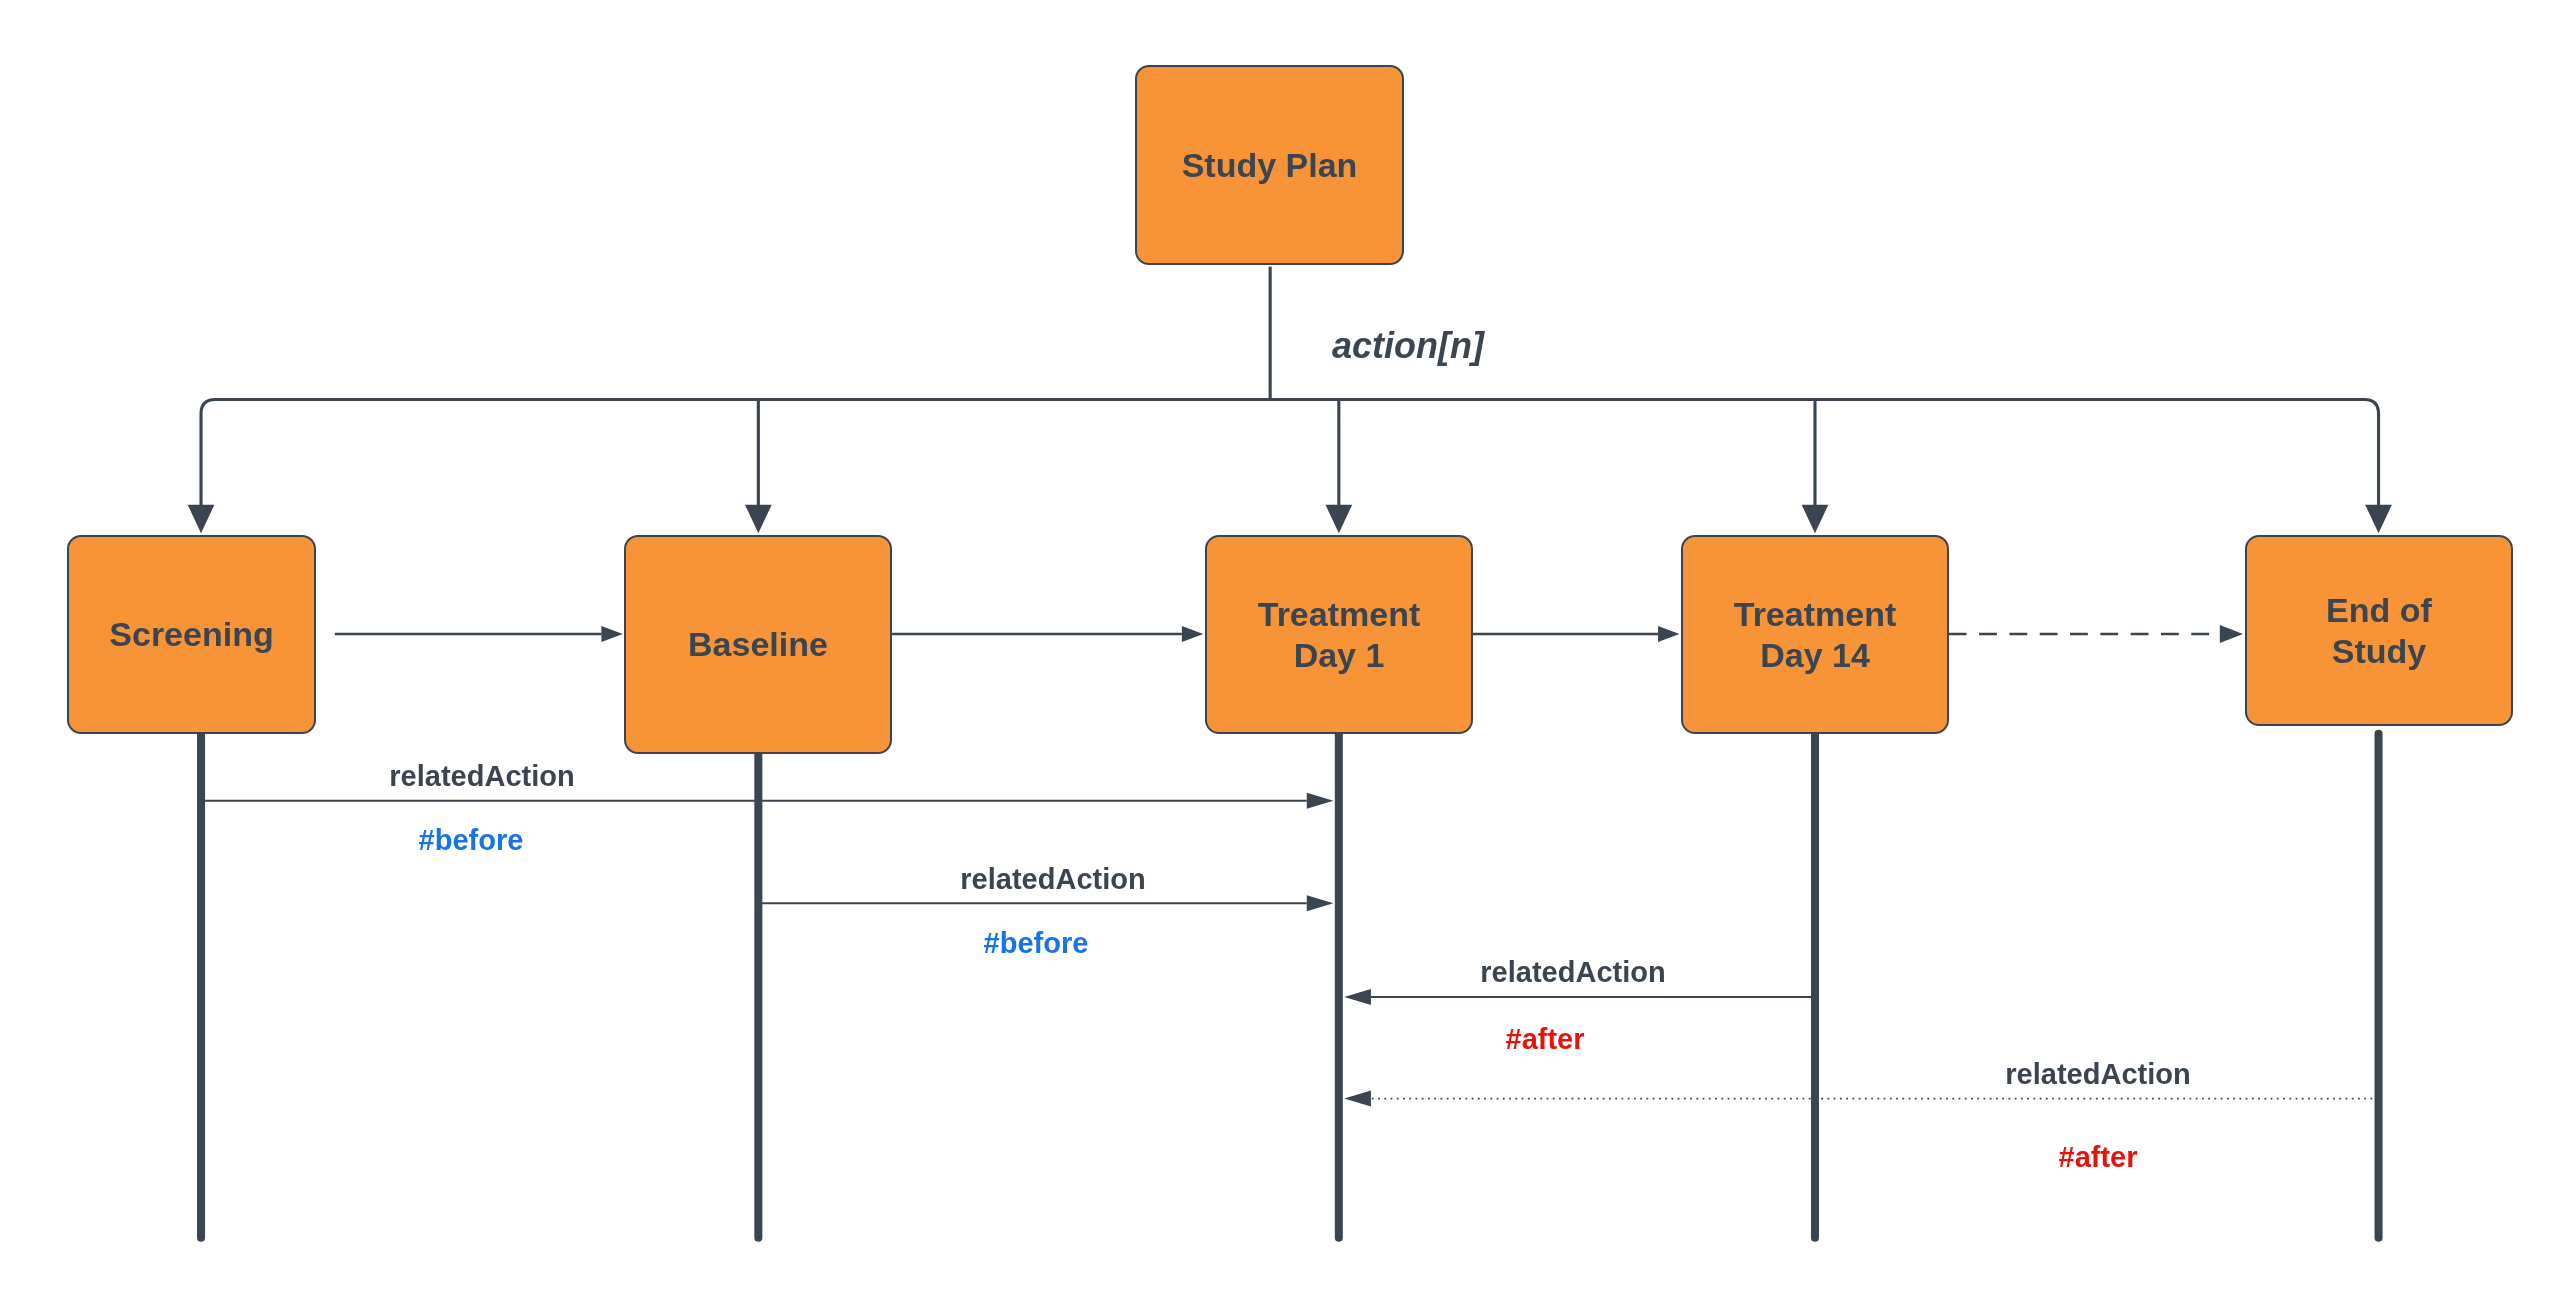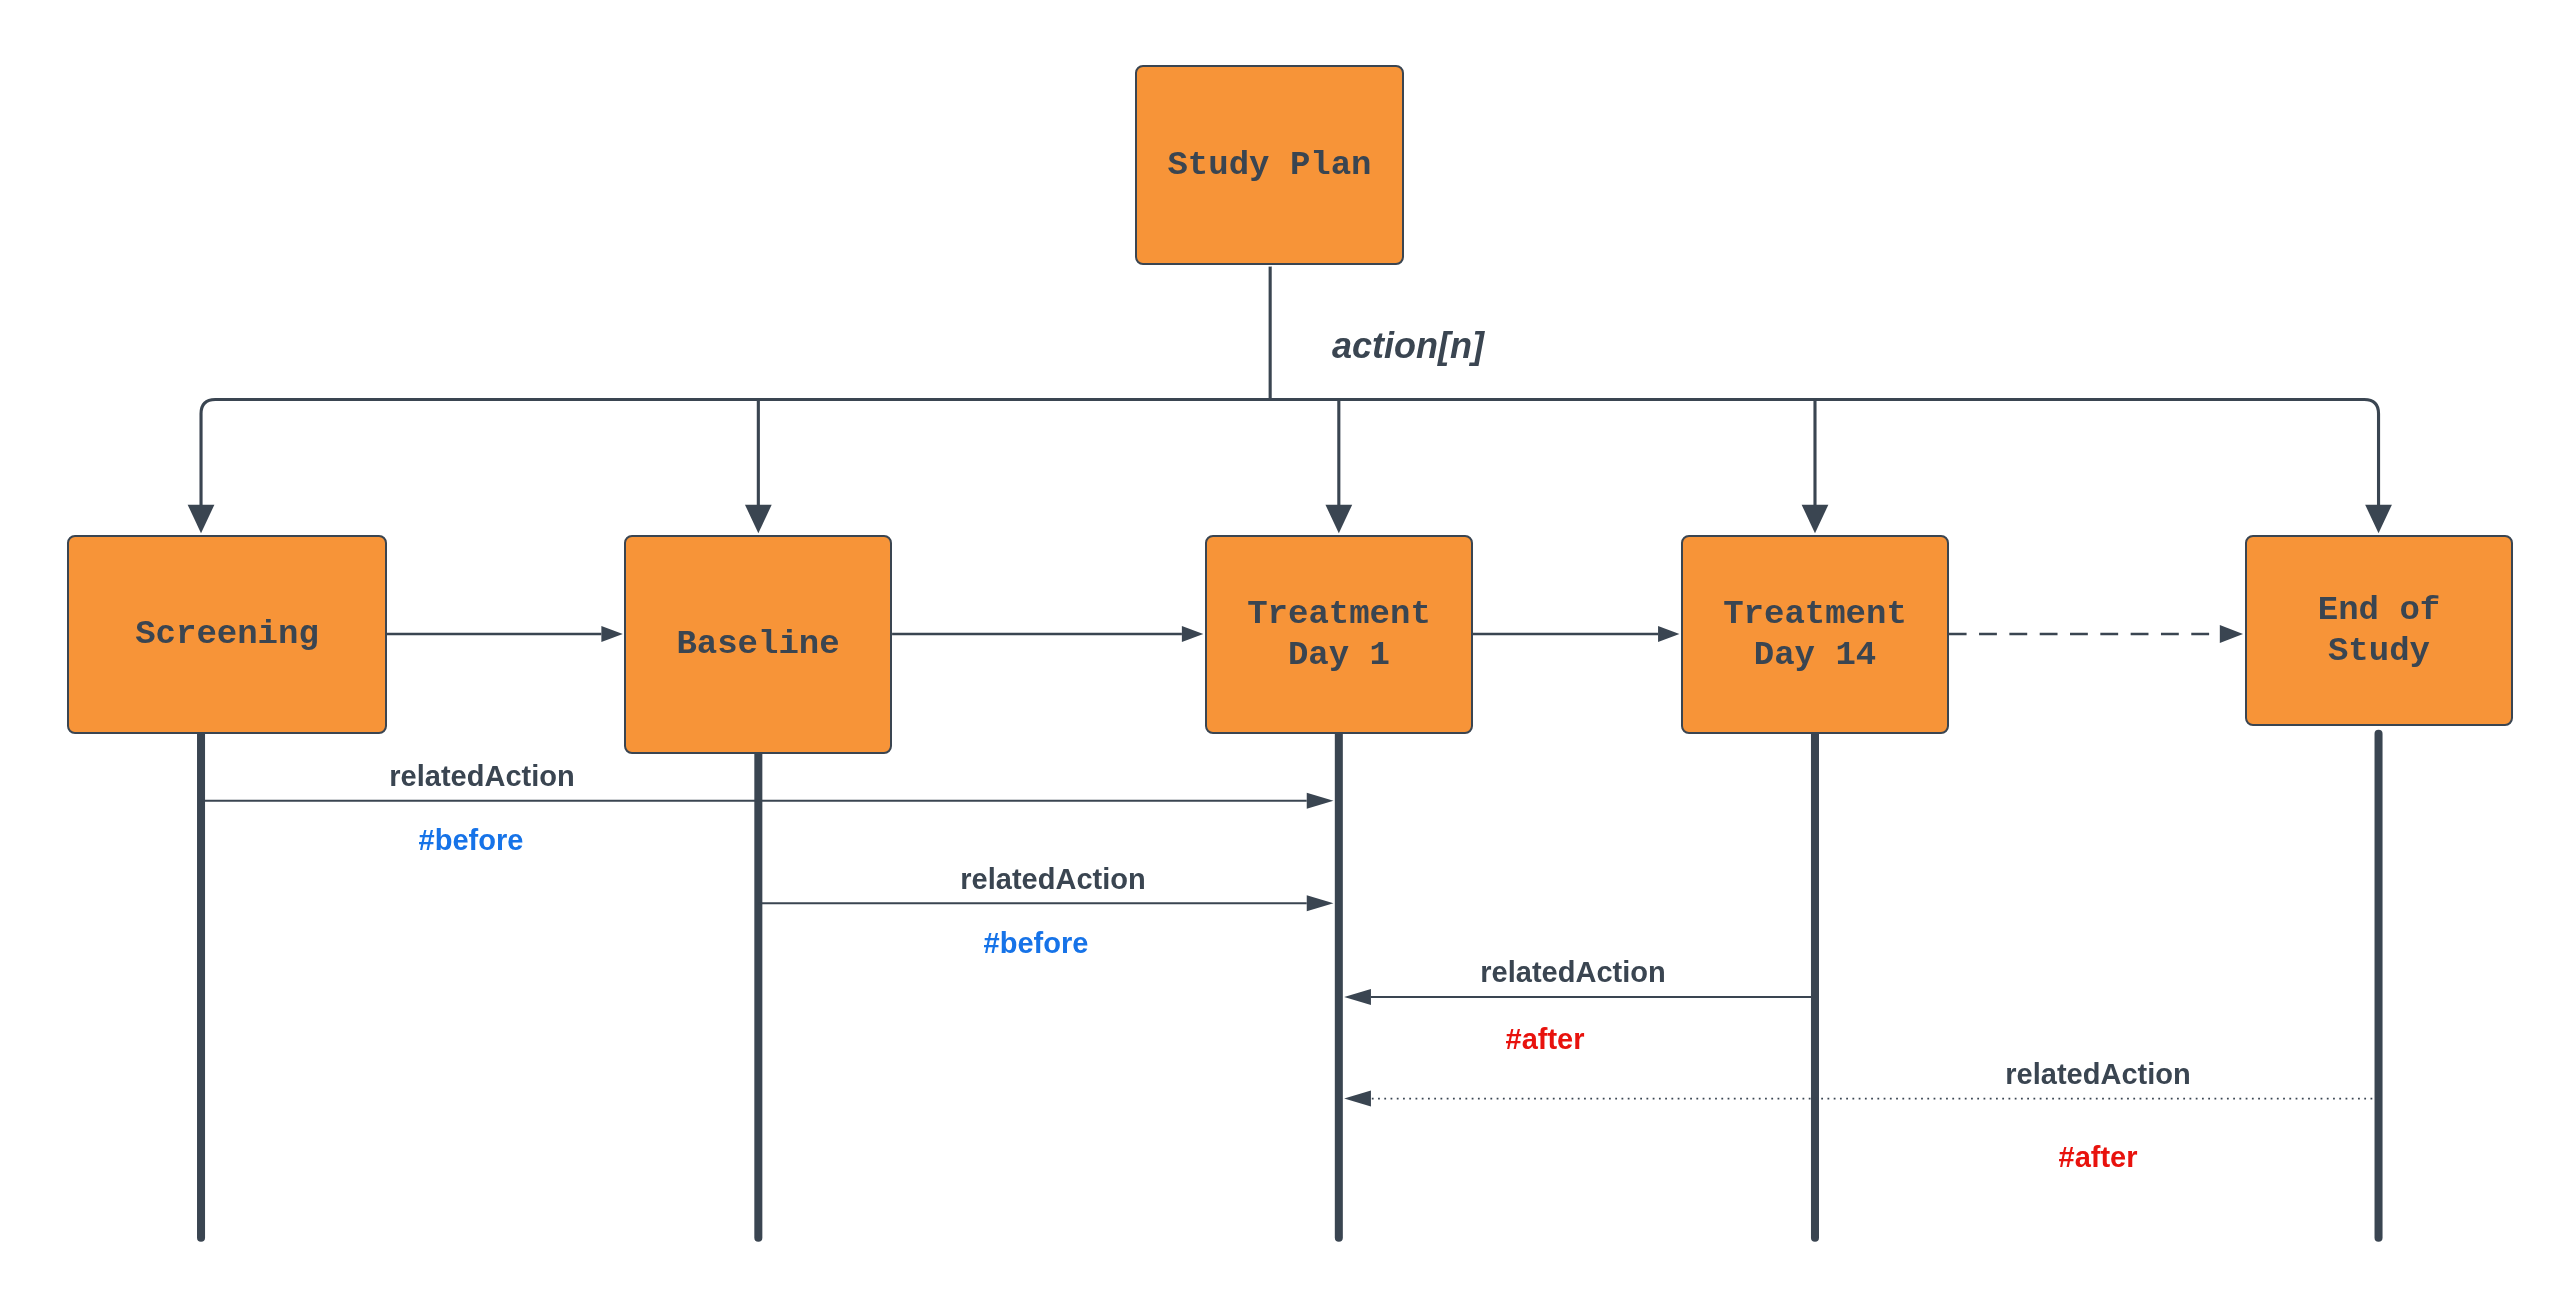--- a/index.html
+++ b/index.html
@@ -19,28 +19,27 @@
     overflow:hidden;
   }
   .layer{position:absolute;left:0;top:0;width:2576px;height:1309px;}
   .node{
     position:absolute;
     box-sizing:border-box;
     display:flex;align-items:center;justify-content:center;
     text-align:center;
     background:var(--node-fill);
     border:2.7px solid var(--node-border);
-    border-radius:8px;
+    border-radius:14px;
     color:var(--text);
     font-weight:700;font-size:34px;line-height:1.2;
     white-space:pre-line;
-    font-family:Liberation Mono, monospace;
   }
   .node.root{left:1135px;top:65px;width:269px;height:200px;}
-  .node.n0{left:67px;top:535px;width:320px;height:199px;}
+  .node.n0{left:67px;top:535px;width:249px;height:199px;}
   .node.n1{left:624px;top:535px;width:268px;height:219px;}
   .node.n2{left:1205px;top:535px;width:268px;height:199px;}
   .node.n3{left:1681px;top:535px;width:268px;height:199px;}
   .node.n4{left:2245px;top:535px;width:268px;height:191px;}
   .edge-label{
     position:absolute;transform:translateX(-50%);
     font-weight:700;font-size:29px;line-height:1.15;
     color:var(--text);white-space:nowrap;
   }
   .edge-label.branch{font-style:italic;font-size:36px;}

